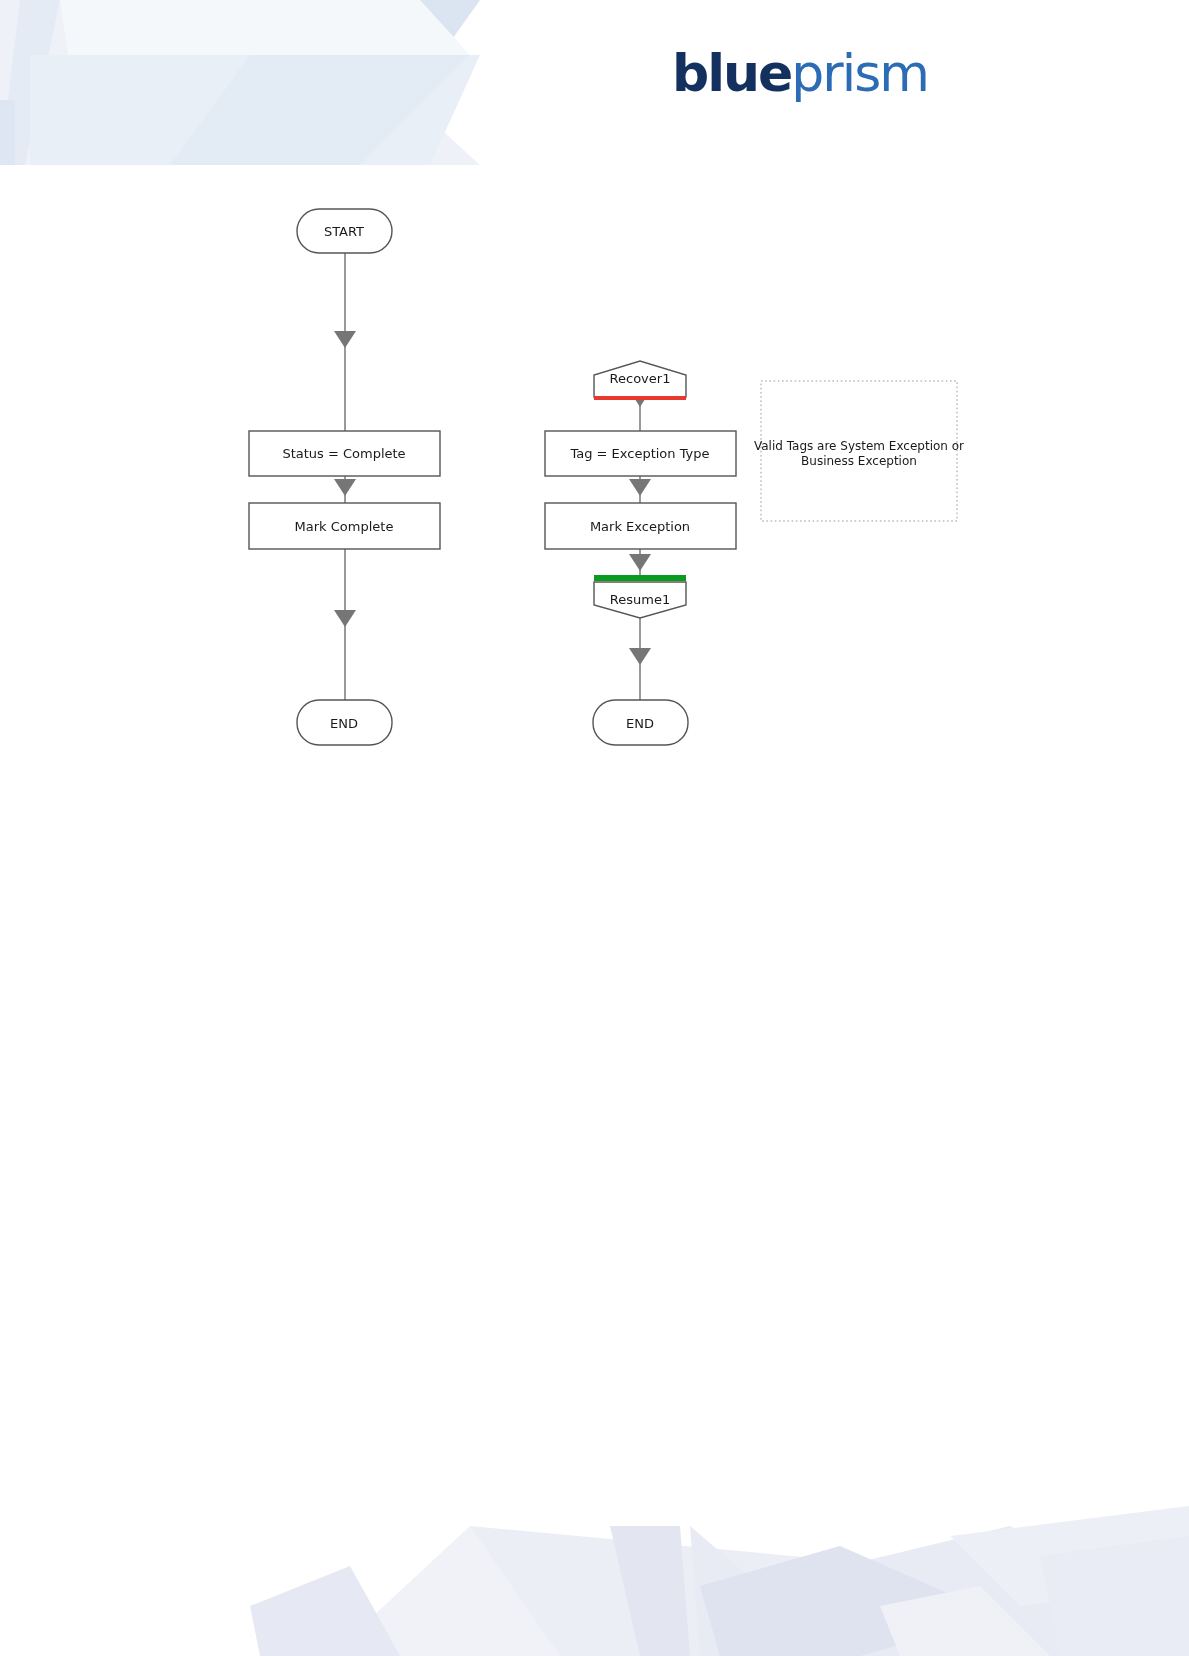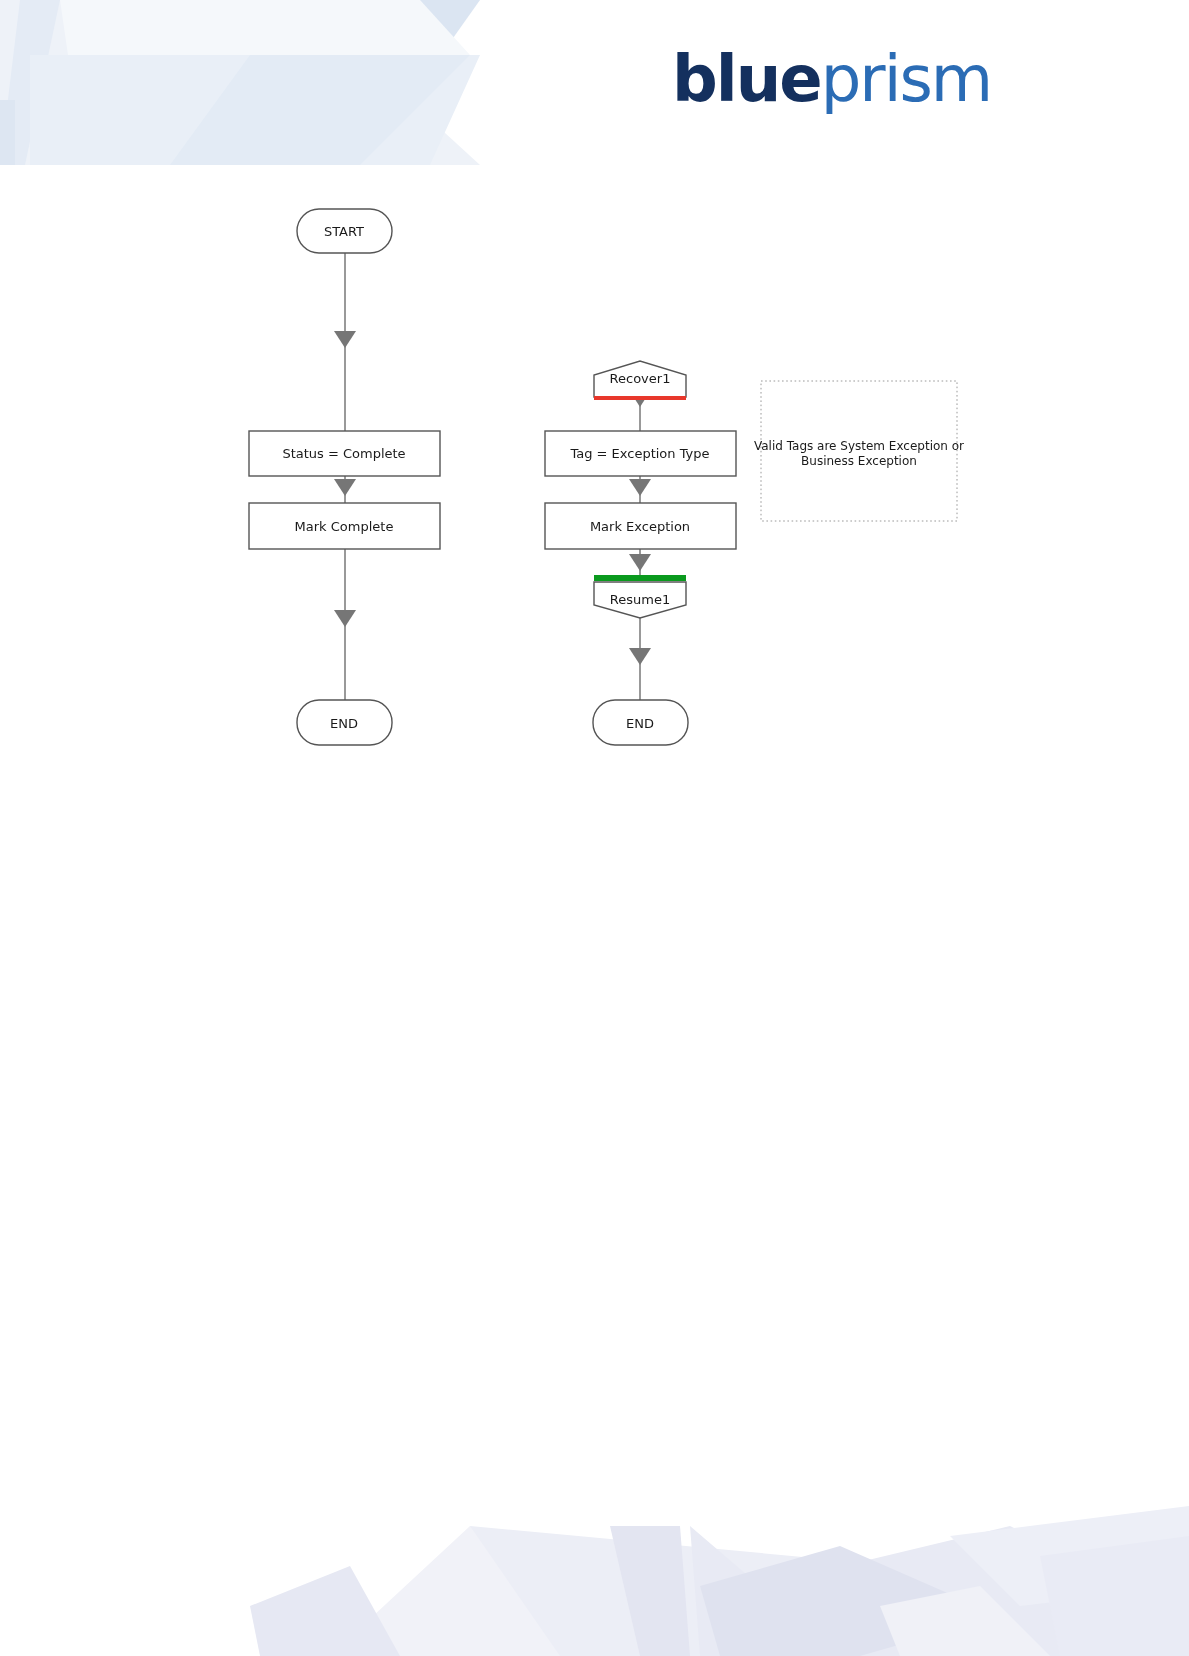--- a/index.html
+++ b/index.html
@@ -25,21 +25,21 @@
     overflow: hidden;
     pointer-events: none;
   }
   .header-deco svg { display: block; }
 
   
   .brand {
     position: absolute;
     left: 672px;
     top: 47px;
-    font-size: 64px;
+    font-size: 52px;
     letter-spacing: -2px;
     line-height: 1;
     white-space: nowrap;
   }
   .brand .blue {
     font-weight: bold;
     color: #14305e;
   }
   .brand .prism {
     font-weight: normal;

